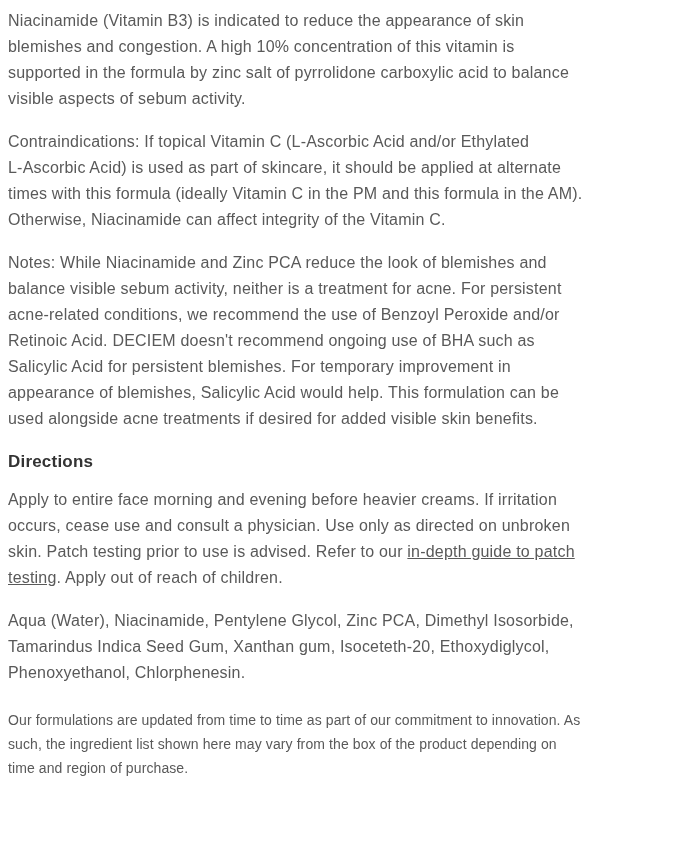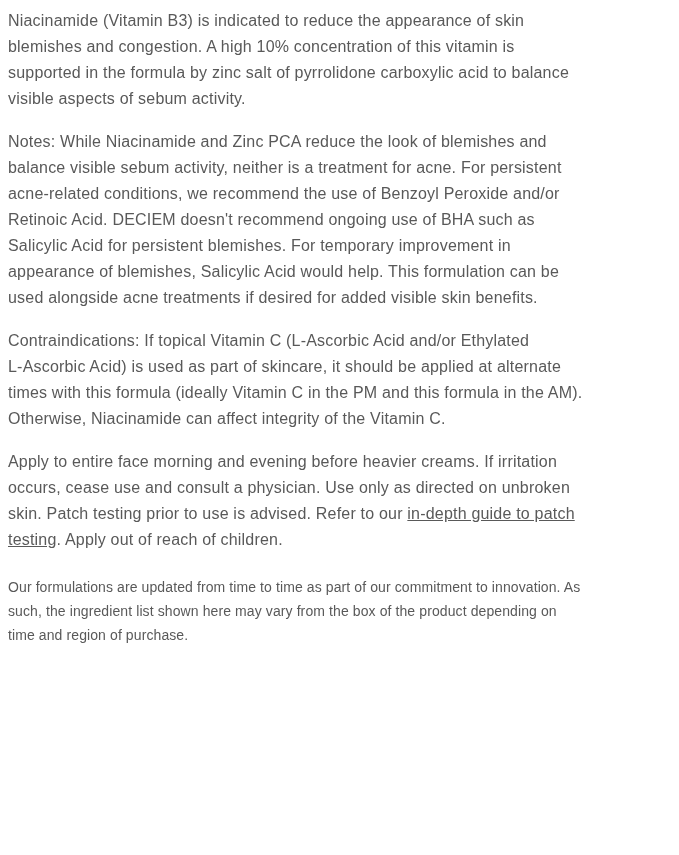--- a/index.html
+++ b/index.html
@@ -50,39 +50,43 @@
 </head>
 <body>
 
 <div class="page">
 
   <p class="para">Niacinamide (Vitamin B3) is indicated to reduce the appearance of skin
 blemishes and congestion. A high 10% concentration of this vitamin is
 supported in the formula by zinc salt of pyrrolidone carboxylic acid to balance
 visible aspects of sebum activity.</p>
 
+  <p class="para">Contraindications: If topical Vitamin C (L-Ascorbic Acid and/or Ethylated
+L-Ascorbic Acid) is used as part of skincare, it should be applied at alternate
+times with this formula (ideally Vitamin C in the PM and this formula in the AM).
+Otherwise, Niacinamide can affect integrity of the Vitamin C.</p>
+
   <p class="para">Notes: While Niacinamide and Zinc PCA reduce the look of blemishes and
 balance visible sebum activity, neither is a treatment for acne. For persistent
 acne-related conditions, we recommend the use of Benzoyl Peroxide and/or
 Retinoic Acid. DECIEM doesn't recommend ongoing use of BHA such as
 Salicylic Acid for persistent blemishes. For temporary improvement in
 appearance of blemishes, Salicylic Acid would help. This formulation can be
 used alongside acne treatments if desired for added visible skin benefits.</p>
 
-  <p class="para">Contraindications: If topical Vitamin C (L-Ascorbic Acid and/or Ethylated
-L-Ascorbic Acid) is used as part of skincare, it should be applied at alternate
-times with this formula (ideally Vitamin C in the PM and this formula in the AM).
-Otherwise, Niacinamide can affect integrity of the Vitamin C.</p>
 
-
+  <h3 class="heading">Directions</h3>
 
   <p class="para"><span>Apply to entire face morning and evening before heavier creams. If irritation
 occurs, cease use and consult a physician. Use only as directed on unbroken
 skin. Patch testing prior to use is advised. Refer to our </span><a class="link">in-depth guide to patch
 testing</a><span>. Apply out of reach of children.</span></p>
 
 
+  <p class="para">Aqua (Water), Niacinamide, Pentylene Glycol, Zinc PCA, Dimethyl Isosorbide,
+Tamarindus Indica Seed Gum, Xanthan gum, Isoceteth-20, Ethoxydiglycol,
+Phenoxyethanol, Chlorphenesin.</p>
 
   <p class="disclaimer">Our formulations are updated from time to time as part of our commitment to innovation. As
 such, the ingredient list shown here may vary from the box of the product depending on
 time and region of purchase.</p>
 
 </div>
 
 </body></html>

